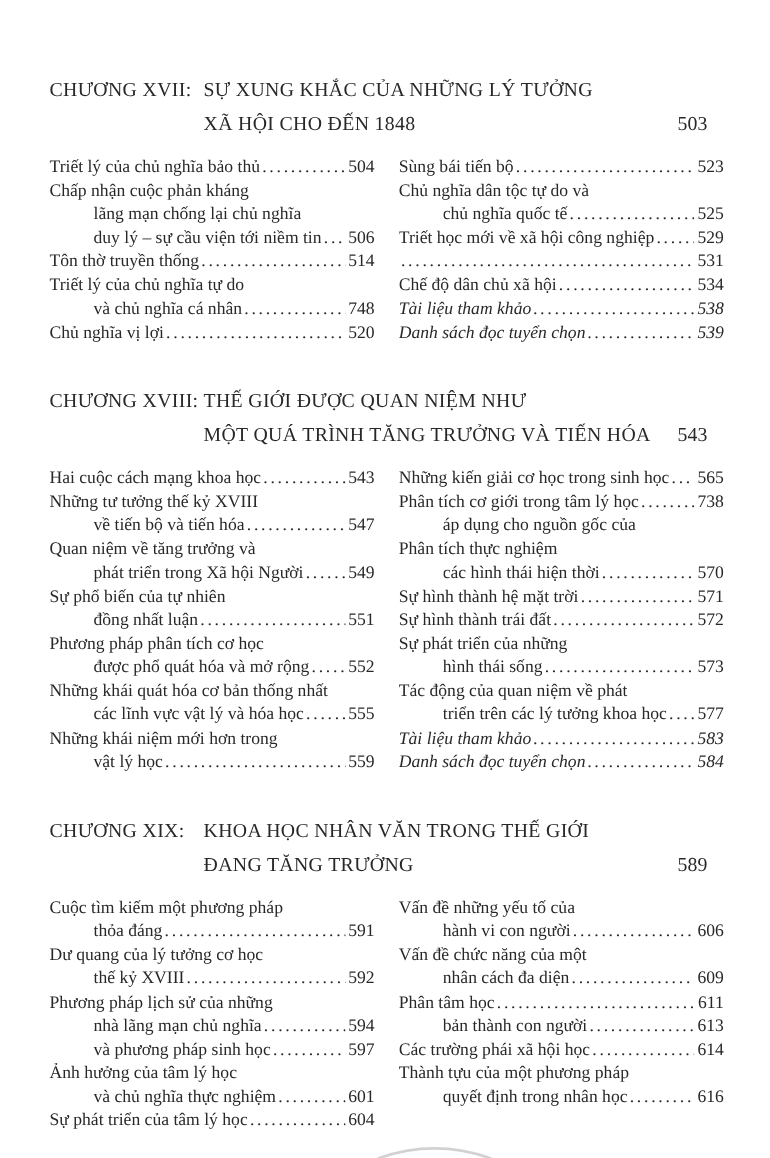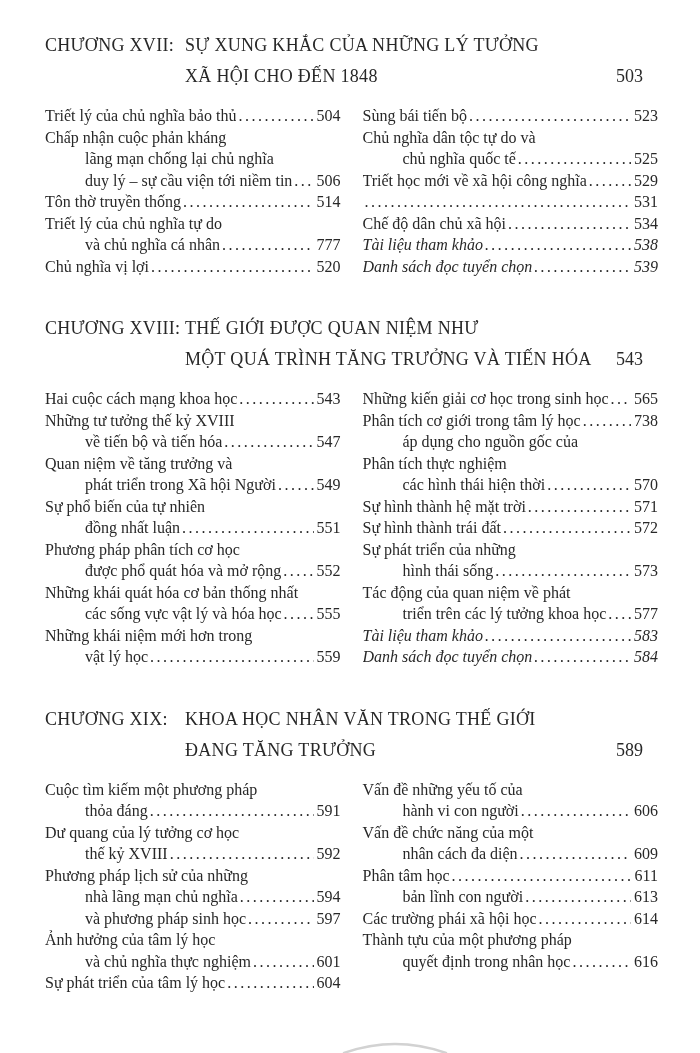--- a/index.html
+++ b/index.html
@@ -7,21 +7,21 @@
   body {
     background: #ffffff;
     font-family: "Liberation Serif", "DejaVu Serif", serif;
     color: #282828;
     overflow: hidden;
   }
   .page {
     position: relative;
     width: 700px;
     height: 1053px;
-    padding: 30px 42px 0 45px;
+    padding: 66px 42px 0 45px;
     overflow: hidden;
   }
   .section { margin-bottom: 36px; }
   .chead {
     display: flex;
     font-size: 18px;
     line-height: 31px;
     padding-right: 15px;
     margin-bottom: 13px;
   }
@@ -86,21 +86,21 @@
                 <span class="etext">Tôn thờ truyền thống</span>
                 <span class="dots"></span>
                 <span class="epage">514</span>
               </div>
             </div>
             <div class="entry">
               <div class="eline">Triết lý của chủ nghĩa tự do</div>
               <div class="eline cont last">
                 <span class="etext">và chủ nghĩa cá nhân</span>
                 <span class="dots"></span>
-                <span class="epage">777</span>
+                <span class="epage">748</span>
               </div>
             </div>
             <div class="entry">
               <div class="eline last">
                 <span class="etext">Chủ nghĩa vị lợi</span>
                 <span class="dots"></span>
                 <span class="epage">520</span>
               </div>
             </div>
           </div>
@@ -115,21 +115,21 @@
             <div class="entry">
               <div class="eline">Chủ nghĩa dân tộc tự do và</div>
               <div class="eline cont last">
                 <span class="etext">chủ nghĩa quốc tế</span>
                 <span class="dots"></span>
                 <span class="epage">525</span>
               </div>
             </div>
             <div class="entry">
               <div class="eline last">
-                <span class="etext">Triết học mới về xã hội công nghĩa</span>
+                <span class="etext">Triết học mới về xã hội công nghiệp</span>
                 <span class="dots"></span>
                 <span class="epage">529</span>
               </div>
             </div>
             <div class="entry">
               <div class="eline last">
                 <span class="dots"></span>
                 <span class="epage">531</span>
               </div>
             </div>
@@ -203,21 +203,21 @@
               <div class="eline">Phương pháp phân tích cơ học</div>
               <div class="eline cont last">
                 <span class="etext">được phổ quát hóa và mở rộng</span>
                 <span class="dots"></span>
                 <span class="epage">552</span>
               </div>
             </div>
             <div class="entry">
               <div class="eline">Những khái quát hóa cơ bản thống nhất</div>
               <div class="eline cont last">
-                <span class="etext">các sống vực vật lý và hóa học</span>
+                <span class="etext">các lĩnh vực vật lý và hóa học</span>
                 <span class="dots"></span>
                 <span class="epage">555</span>
               </div>
             </div>
             <div class="entry">
               <div class="eline">Những khái niệm mới hơn trong</div>
               <div class="eline cont last">
                 <span class="etext">vật lý học</span>
                 <span class="dots"></span>
                 <span class="epage">559</span>
@@ -372,21 +372,21 @@
             </div>
             <div class="entry">
               <div class="eline last">
                 <span class="etext">Phân tâm học</span>
                 <span class="dots"></span>
                 <span class="epage">611</span>
               </div>
             </div>
             <div class="entry">
               <div class="eline cont last">
-                <span class="etext">bản lĩnh con người</span>
+                <span class="etext">bản thành con người</span>
                 <span class="dots"></span>
                 <span class="epage">613</span>
               </div>
             </div>
             <div class="entry">
               <div class="eline last">
                 <span class="etext">Các trường phái xã hội học</span>
                 <span class="dots"></span>
                 <span class="epage">614</span>
               </div>

